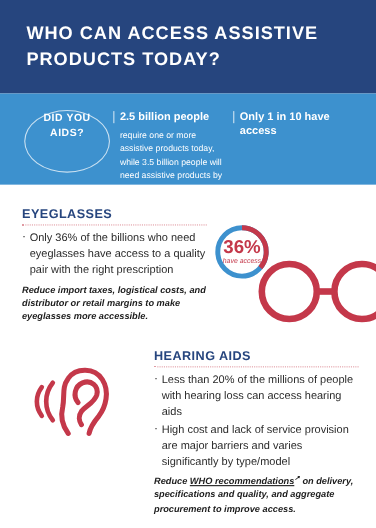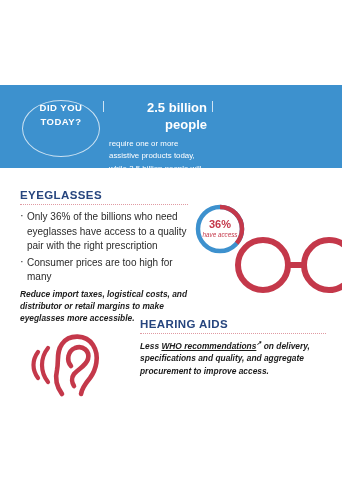--- a/index.html
+++ b/index.html
@@ -38,21 +38,21 @@
     color:#ffffff;font-size:9.5px;font-weight:bold;letter-spacing:.5px;line-height:1.45;
   }
   .stat{position:absolute;top:100px;}
   .stat-1{left:109px;width:98px;}
   .stat-2{left:218px;width:110px;}
   .stat-rule{
     position:absolute;left:-6px;top:1px;width:1px;height:11px;
     background:rgba(255,255,255,.75);
   }
   .stat-head{
-    color:#ffffff;font-size:13px;font-weight:bold;line-height:1.3;margin-bottom:4px;text-align:right;
+    color:#ffffff;font-size:10px;font-weight:bold;line-height:1.3;margin-bottom:4px;
   }
   .stat-body{
     color:#ffffff;font-size:7.9px;line-height:1.58;
   }
 
   
   .content{position:absolute;left:0;top:168px;width:342px;height:312px;background:#fff;}
 
   .sec-head{
     color:#26457e;font-size:11.5px;font-weight:bold;letter-spacing:.4px;
@@ -86,21 +86,21 @@
   .donut svg{display:block;}
   .donut-label{
     position:absolute;left:0;top:0;width:100%;height:100%;
     display:flex;flex-direction:column;align-items:center;justify-content:center;
     pointer-events:none;
   }
   .donut-pct{color:#c4384a;font-weight:bold;line-height:1;}
   .donut-sub{color:#c4384a;font-style:italic;line-height:1;margin-top:2px;}
 
   #donut-eyeglasses{left:194px;top:203px;width:52px;height:52px;}
-  #donut-eyeglasses .donut-pct{font-size:11px;}
+  #donut-eyeglasses .donut-pct{font-size:17px;}
   #donut-eyeglasses .donut-sub{font-size:6.3px;}
 
   #donut-hearing{left:68px;top:372px;width:52px;height:52px;}
   #donut-hearing .donut-pct{font-size:11.5px;}
   #donut-hearing .donut-sub{font-size:6.3px;}
 
   
   #glasses-art{position:absolute;left:232px;top:232px;width:118px;height:66px;}
   #ear-art{position:absolute;left:22px;top:326px;width:92px;height:80px;}
 
@@ -110,59 +110,66 @@
     color:#5a5a5a;font-size:7.3px;font-style:italic;
     display:flex;align-items:center;gap:3px;
   }
   .footer-icon{font-size:6.5px;color:#5a5a5a;}
 </style>
 </head>
 <body>
 
 <div class="page">
 
+  <div class="header">
+    <div class="header-title">WHO CAN ACCESS ASSISTIVE PRODUCTS TODAY?</div>
+  </div>
 
   <div class="band"></div>
 
   <div class="dyk-circle">
     <div class="dyk-text">
       <span>DID YOU</span><br>
-      <span>TODAY?</span>
+      <span>AIDS?</span>
     </div>
   </div>
 
   <div class="stat stat-1">
     <div class="stat-rule"></div>
     <div class="stat-head">2.5 billion people</div>
     <div class="stat-body">require one or more assistive products today, while 3.5 billion people will need assistive products by 2050</div>
   </div>
 
   <div class="stat stat-2">
     <div class="stat-rule"></div>
+    <div class="stat-head">Only 1 in 10 have access</div>
   </div>
 
   <div class="content">
 
     <div class="eyeglasses-text">
       <div class="sec-head">EYEGLASSES</div>
       <div class="sec-rule"></div>
       <ul class="bullets">
         <li>Only 36% of the billions who need eyeglasses have access to a quality pair with the right prescription</li>
-        <li>Consumer prices are too high for many</li>
       </ul>
       <div class="callout">
         <span>Reduce import taxes, logistical costs, and distributor or retail margins to make eyeglasses more accessible.</span>
       </div>
     </div>
 
     <div class="hearing-text">
       <div class="sec-head">HEARING AIDS</div>
       <div class="sec-rule"></div>
+      <ul class="bullets">
+        <li>Less than 20% of the millions of people with hearing loss can access hearing aids</li>
+        <li>High cost and lack of service provision are major barriers and varies significantly by type/model</li>
+      </ul>
       <div class="callout">
-        <span>Less </span><u>WHO recommendations</u><span class="extlink">↗</span><span> on delivery, specifications and quality, and aggregate procurement to improve access.</span>
+        <span>Reduce </span><u>WHO recommendations</u><span class="extlink">↗</span><span> on delivery, specifications and quality, and aggregate procurement to improve access.</span>
       </div>
     </div>
   </div>
 
   <div id="glasses-art">
     <svg viewBox="0 0 118 66" width="118" height="66" aria-hidden="true">
       <circle cx="31" cy="33" r="25" fill="none" stroke="#c4384a" stroke-width="6"></circle>
       <circle cx="97" cy="33" r="25" fill="none" stroke="#c4384a" stroke-width="6"></circle>
       <rect x="56" y="30" width="16" height="6" fill="#c4384a"></rect>
     </svg>

